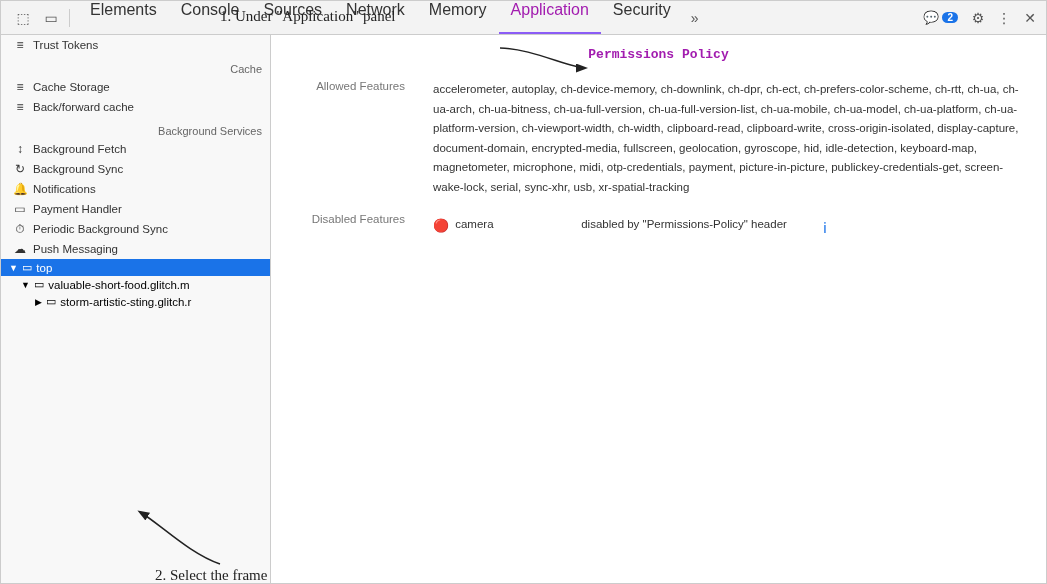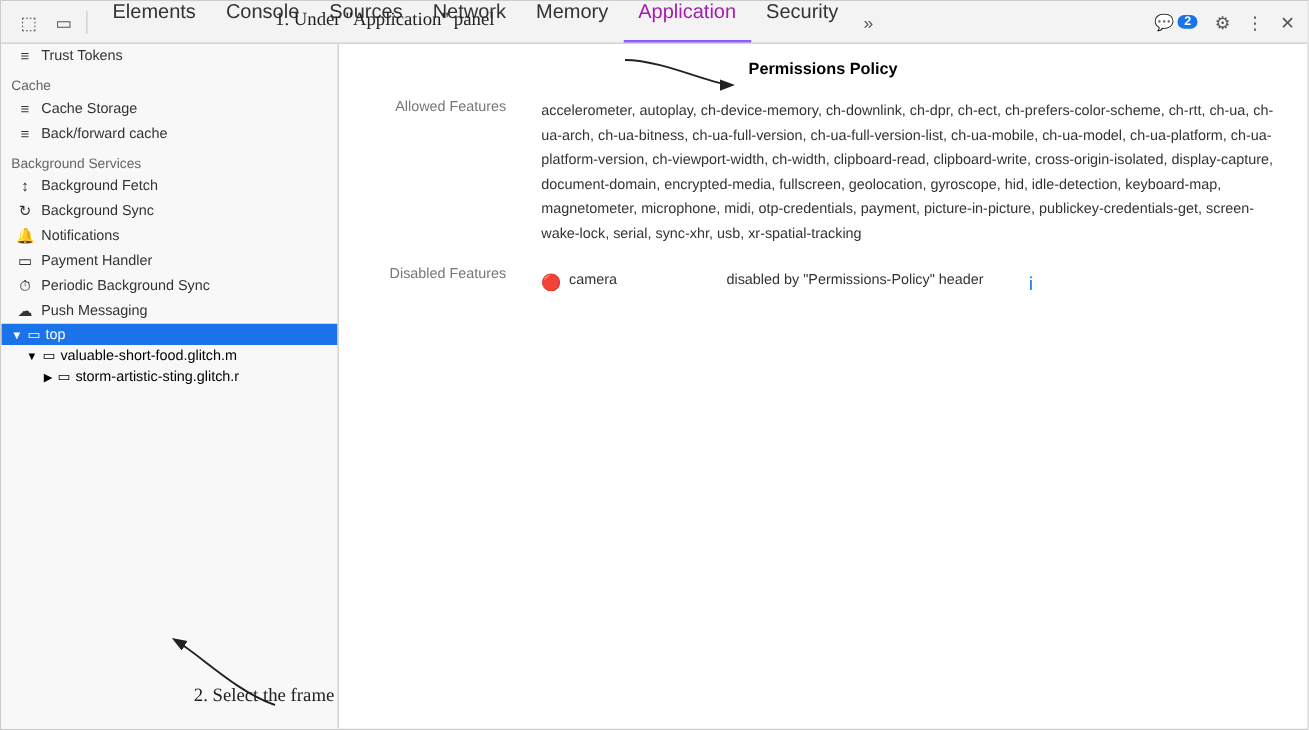--- a/index.html
+++ b/index.html
@@ -1,21 +1,21 @@
 <!DOCTYPE html>
 <html><head>
   <meta charset="utf-8">
   <style>
     * { box-sizing: border-box; margin: 0; padding: 0; }
     body { font-family: -apple-system, BlinkMacSystemFont, 'Segoe UI', Arial, sans-serif; font-size: 12px; background: #fff; width: 1047px; height: 584px; overflow: hidden; position: relative; }
 
     
     .annotation { position: absolute; font-family: 'Comic Sans MS', 'Chalkboard SE', cursive; font-size: 15px; color: #222; pointer-events: none; z-index: 100; }
     .annotation-1 { top: 8px; left: 220px; }
-    .annotation-2 { bottom: 18px; left: 155px; }
+    .annotation-2 { bottom: 0; left: 155px; }
 
     .arrow-svg { position: absolute; pointer-events: none; z-index: 100; }
 
     
     .devtools-container { border: 1px solid #ccc; width: 1047px; height: 584px; display: flex; flex-direction: column; }
 
     
     .toolbar { display: flex; align-items: center; height: 34px; border-bottom: 1px solid #ccc; background: #f3f3f3; padding: 0 4px; flex-shrink: 0; }
     .toolbar-icons { display: flex; align-items: center; gap: 4px; padding: 0 6px; }
     .toolbar-icon-btn { width: 24px; height: 24px; display: flex; align-items: center; justify-content: center; border-radius: 3px; cursor: pointer; color: #555; font-size: 14px; border: none; background: none; }
@@ -28,33 +28,33 @@
     .toolbar-right { display: flex; align-items: center; gap: 2px; margin-left: auto; }
     .badge-btn { display: flex; align-items: center; gap: 3px; padding: 2px 6px; border-radius: 3px; cursor: pointer; font-size: 11px; color: #1a73e8; border: none; background: none; }
     .badge { background: #1a73e8; color: white; border-radius: 8px; padding: 0 5px; font-size: 10px; font-weight: bold; }
 
     
     .main-content { display: flex; flex: 1; overflow: hidden; }
 
     
     .sidebar { width: 270px; border-right: 1px solid #ccc; overflow-y: auto; flex-shrink: 0; background: #f8f8f8; }
     .sidebar-item { display: flex; align-items: center; gap: 6px; padding: 3px 8px 3px 12px; cursor: pointer; color: #333; font-size: 11.5px; }
-    .sidebar-section-label { font-size: 11px; color: #666; padding: 8px 8px 2px 8px; font-weight: 500; }
+    .sidebar-section-label { font-size: 11px; color: #666; padding: 8px 8px 2px 8px; font-weight: 500; text-align: right; }
     .sidebar-icon { font-size: 12px; width: 14px; text-align: center; flex-shrink: 0; }
 
     .frame-item { display: flex; align-items: center; gap: 4px; padding: 2px 8px 2px 8px; cursor: pointer; font-size: 11.5px; }
     .frame-item.selected { background: #1a73e8; color: white; }
     .frame-sub { padding-left: 20px; }
     .frame-sub2 { padding-left: 34px; }
     .triangle { font-size: 9px; }
 
     
     .content-panel { flex: 1; overflow-y: auto; padding: 12px 20px; }
 
-    .panel-title { font-size: 13px; font-weight: 600; text-align: center; margin-bottom: 16px; color: #000000; }
+    .panel-title { font-size: 13px; font-weight: 600; text-align: center; margin-bottom: 16px; color: #a21caf; font-family: Liberation Mono, monospace; }
 
     .permissions-grid { display: grid; grid-template-columns: 130px 1fr; gap: 12px; }
     .perm-label { font-size: 11.5px; color: #777; text-align: right; padding: 4px 16px 4px 0; align-self: start; padding-top: 2px; }
     .perm-value { font-size: 11.5px; color: #333; padding: 2px 0; line-height: 1.7; }
 
     .perm-disabled-row { display: flex; align-items: flex-start; gap: 6px; margin-top: 2px; }
     .error-icon { color: #d93025; font-size: 13px; }
     .disabled-feature-name { font-size: 11.5px; color: #333; min-width: 80px; }
     .disabled-reason { font-size: 11.5px; color: #333; margin-left: 40px; }
     .info-icon { color: #1a73e8; font-size: 15px; cursor: pointer; margin-left: 30px; }

